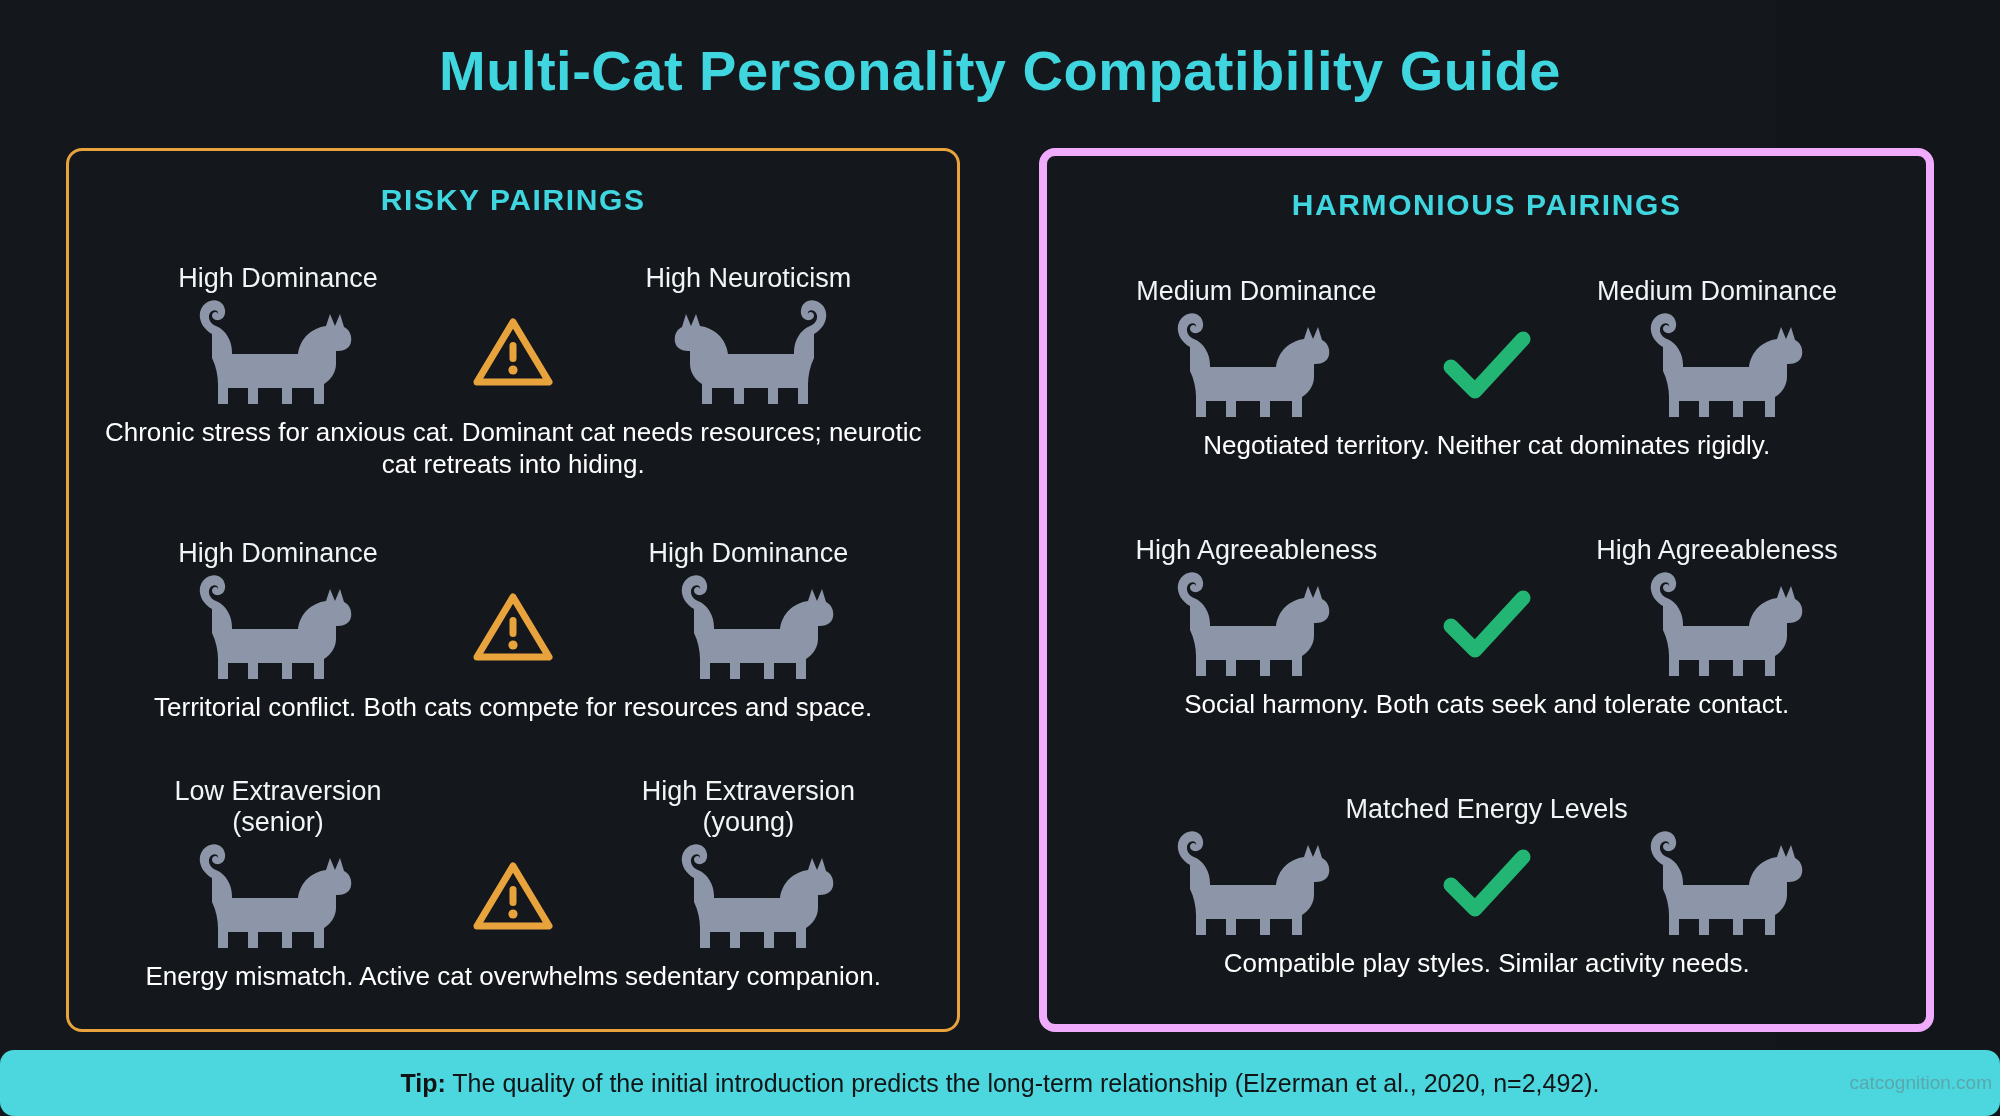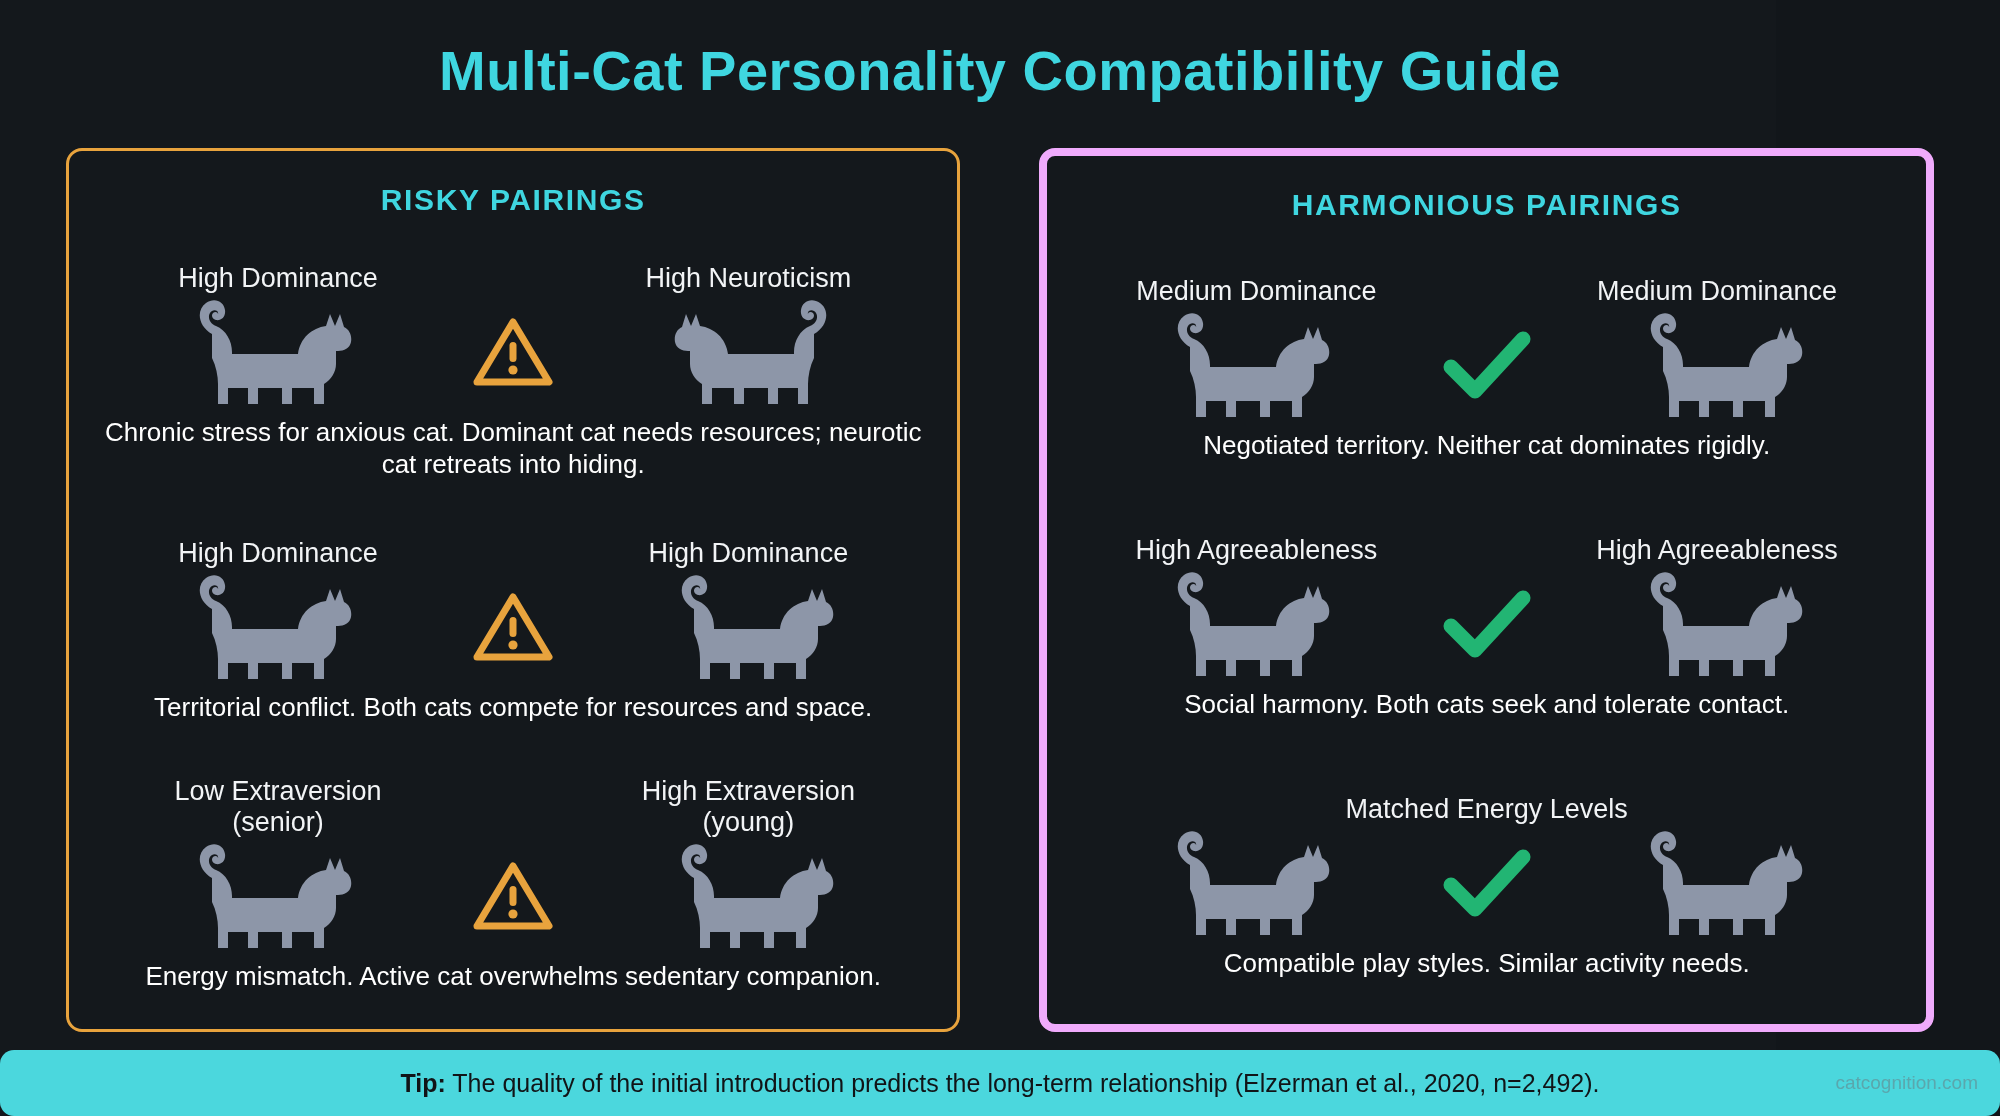--- a/index.html
+++ b/index.html
@@ -146,21 +146,21 @@
   }
 
   .tip-text {
     font-size: 25px;
     color: #111417;
   }
   .tip-text b { font-weight: bold; }
 
   .watermark {
     position: absolute;
-    right: 22px;
+    right: 8px;
     top: 50%;
     transform: translateY(-50%);
     font-size: 19px;
     color: #5aa7ad;
   }
 </style>
 </head>
 <body>
 
 <div id="infographic">

